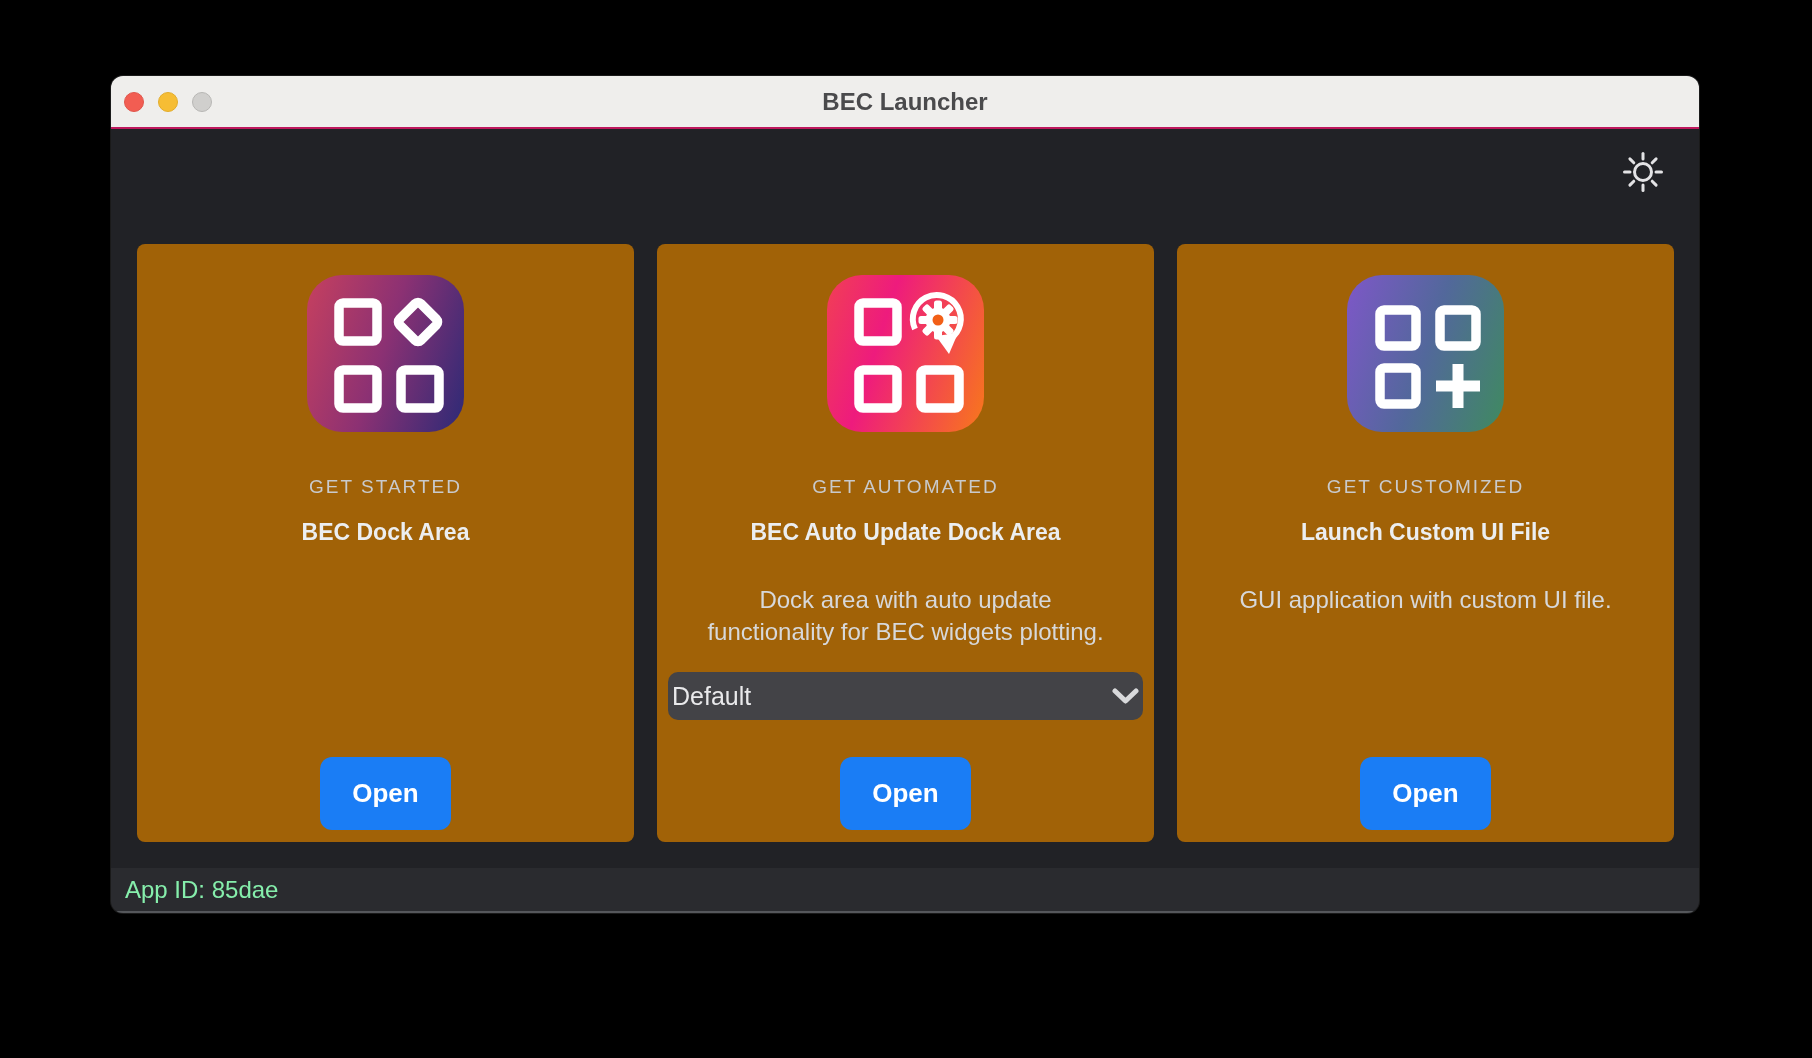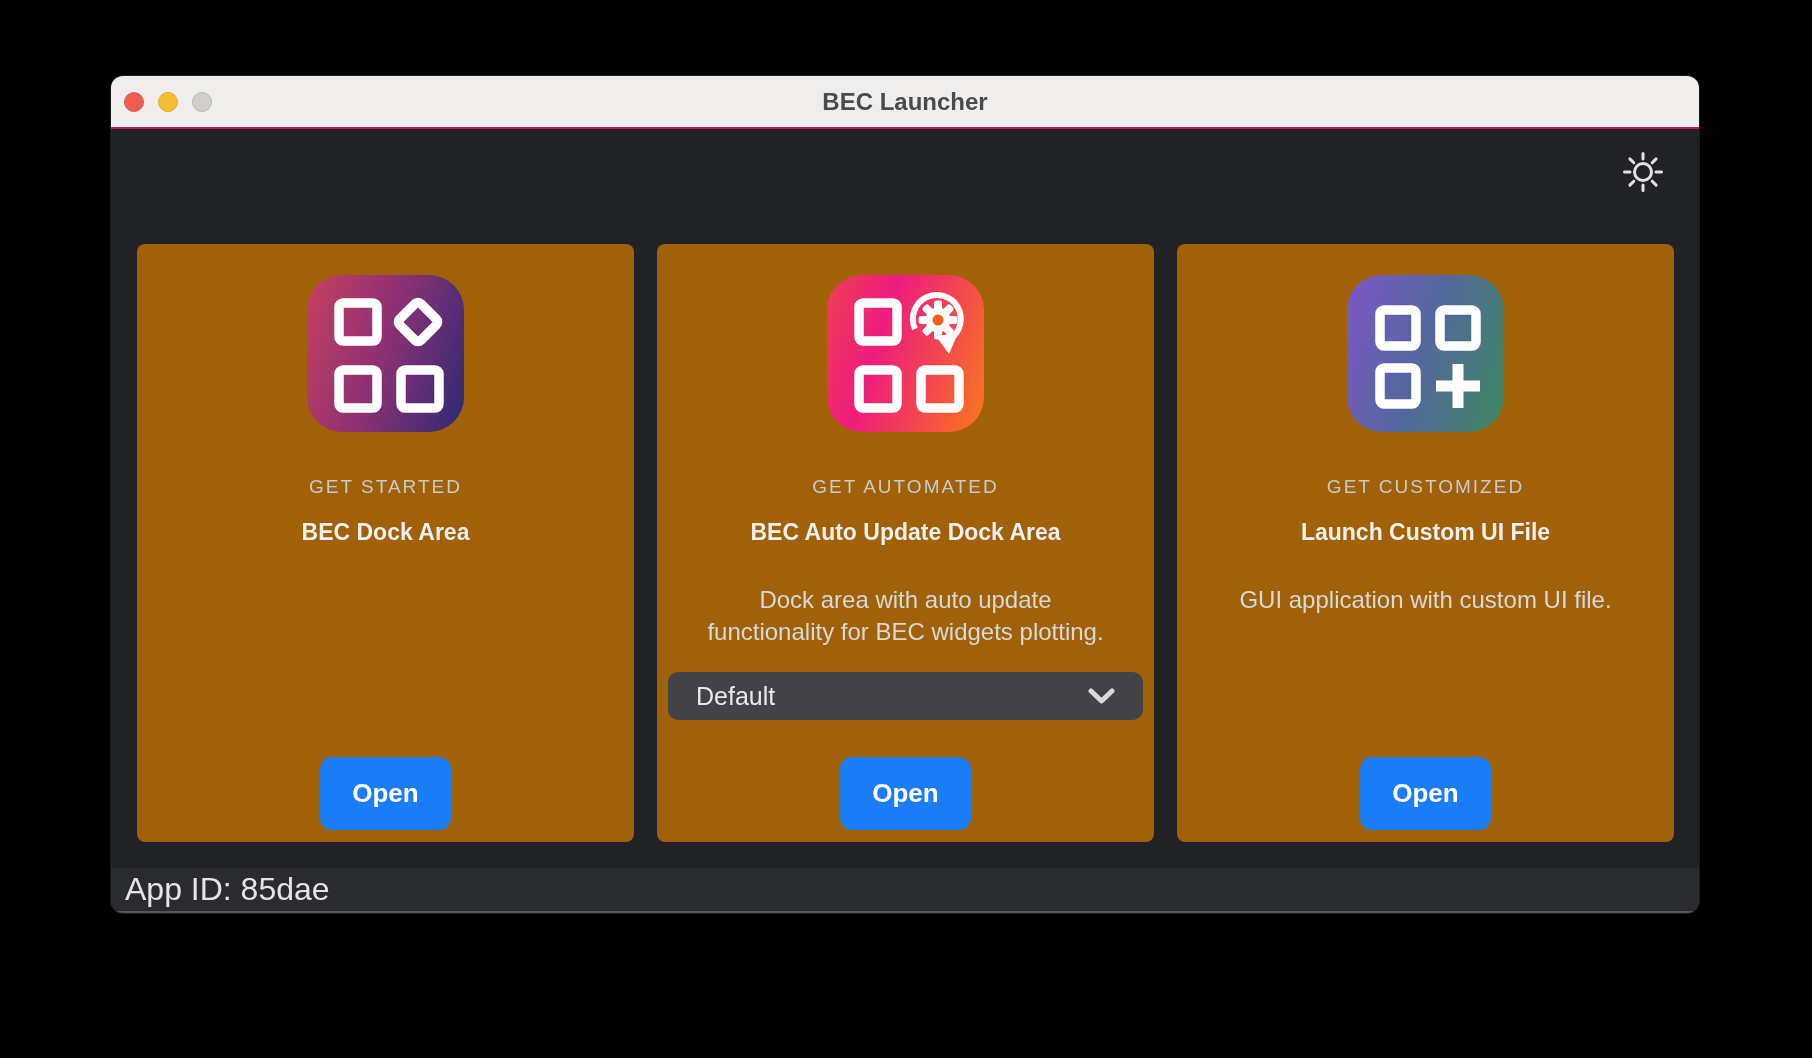--- a/index.html
+++ b/index.html
@@ -59,37 +59,37 @@
     color:#c9cacc; white-space:nowrap;
   }
   .ctitle { margin-top:21px; font-size:23px; font-weight:bold; color:#eceef0; white-space:nowrap; }
   .cdesc {
     margin-top:38px; font-size:24px; line-height:32px; color:#d7d8da;
     text-align:center; white-space:pre-line;
   }
   .select {
     margin-top:24px; width:475px; height:48px; flex:none;
     background:#434347; border-radius:10px;
-    display:flex; align-items:center; padding:0 28px; box-sizing:border-box;
+    display:flex; align-items:center; padding:0 4px; box-sizing:border-box;
     cursor:pointer;
   }
   .selval { flex:1; text-align:left; font-size:25px; color:#e9e9eb; }
   .openbtn {
     margin-top:auto; margin-bottom:12px; width:131px; height:73px; flex:none;
     border:none; border-radius:12px; background:#1a7df5;
     color:#ffffff; font-size:26px; font-weight:bold; font-family:inherit;
     cursor:pointer;
   }
 
   
   .statusbar {
     height:45px; background:#2a2b2f;
     border-bottom:2px solid #55575b; box-sizing:border-box;
     display:flex; align-items:center; padding-left:14px;
-    font-size:32px; color:#e5e5e5;
+    font-size:24px; color:#86efac;
   }
 </style>
 </head>
 <body>
 
 <div class="screen">
   <div class="window">
 
     <div class="titlebar">
       <div class="traffic">

